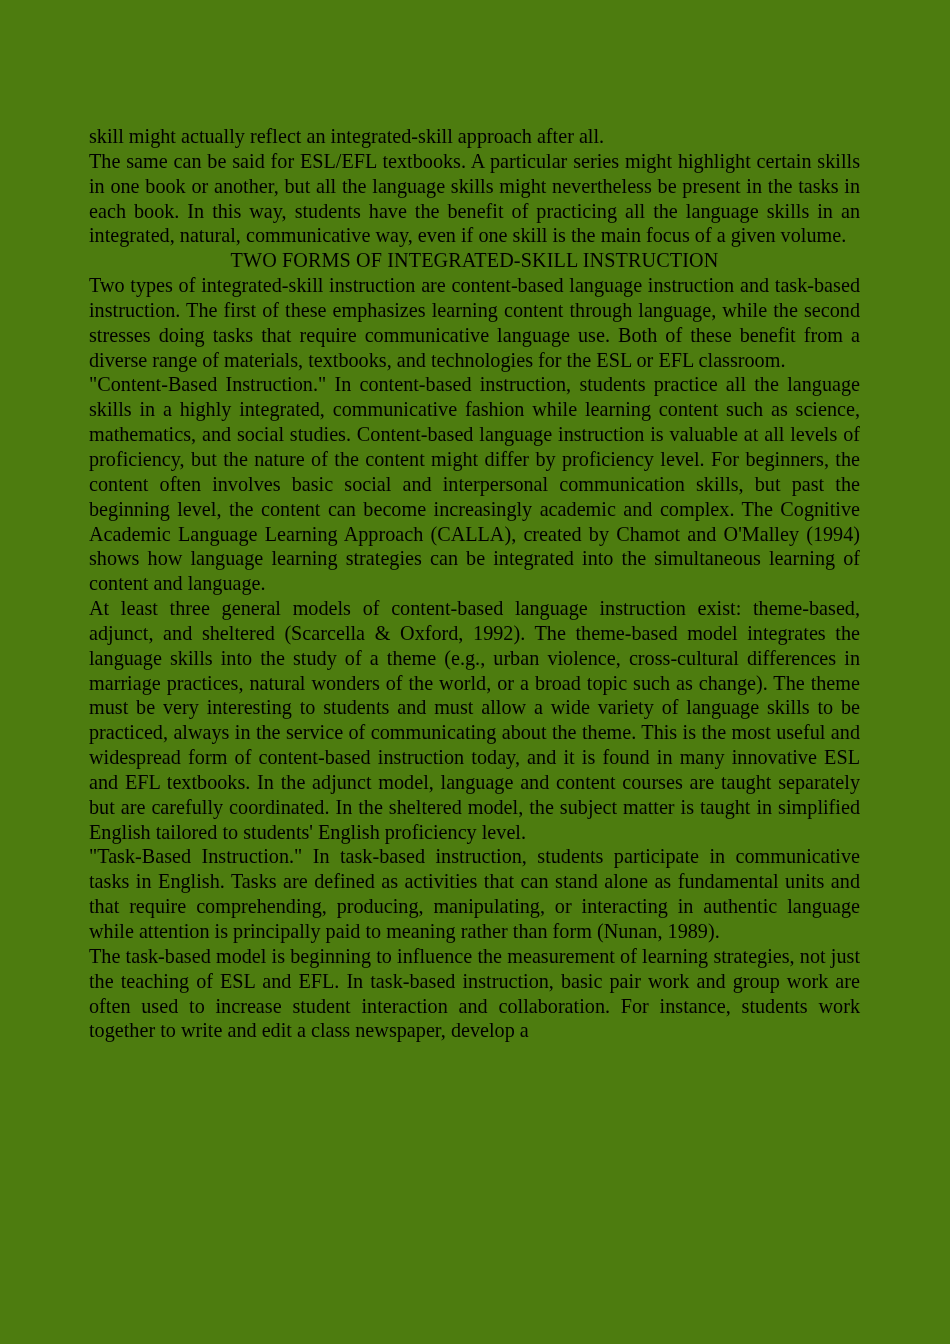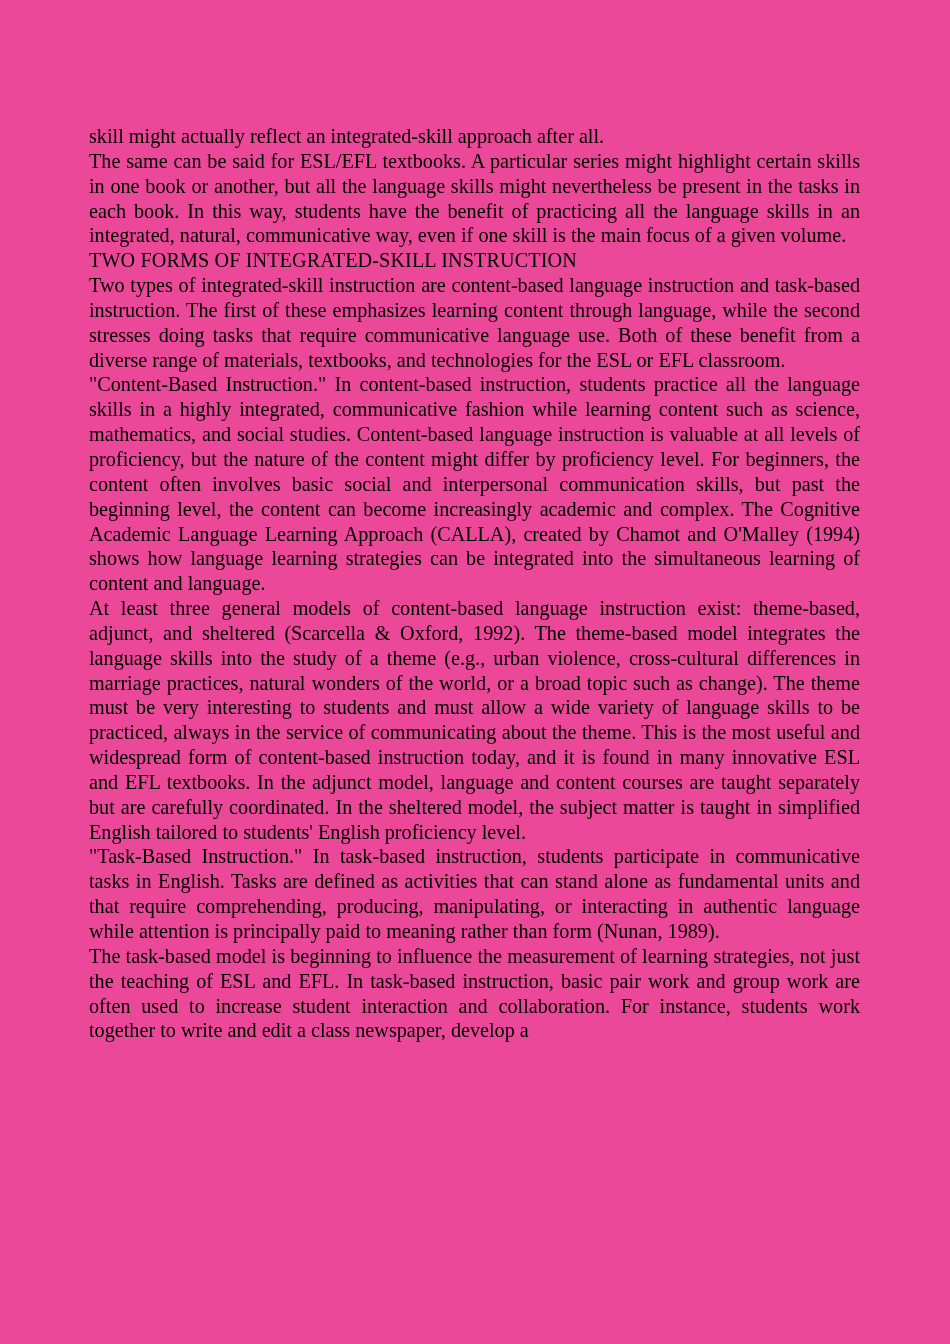--- a/index.html
+++ b/index.html
@@ -11,21 +11,21 @@
 
   body {
     font-family: "Liberation Serif", "DejaVu Serif", serif;
     color: #000000;
   }
 
   .page {
     position: relative;
     width: 950px;
     height: 1344px;
-    background: #ec4899;
+    background: #4d7c0f;
     box-sizing: border-box;
     overflow: hidden;
   }
 
   .text-column {
     position: absolute;
     left: 89px;
     top: 124px;
     width: 771px;
   }
@@ -42,21 +42,21 @@
     hyphens: none;
     word-spacing: 0px;
   }
 
   
   .heading-line {
     margin: 0;
     padding: 0;
     font-size: 20.2px;
     line-height: 24.85px;
-    text-align: left;
+    text-align: center;
     font-weight: normal;
     letter-spacing: 0.1px;
   }
 </style>
 </head>
 <body>
 
 <div class="page">
   <div class="text-column">
 

